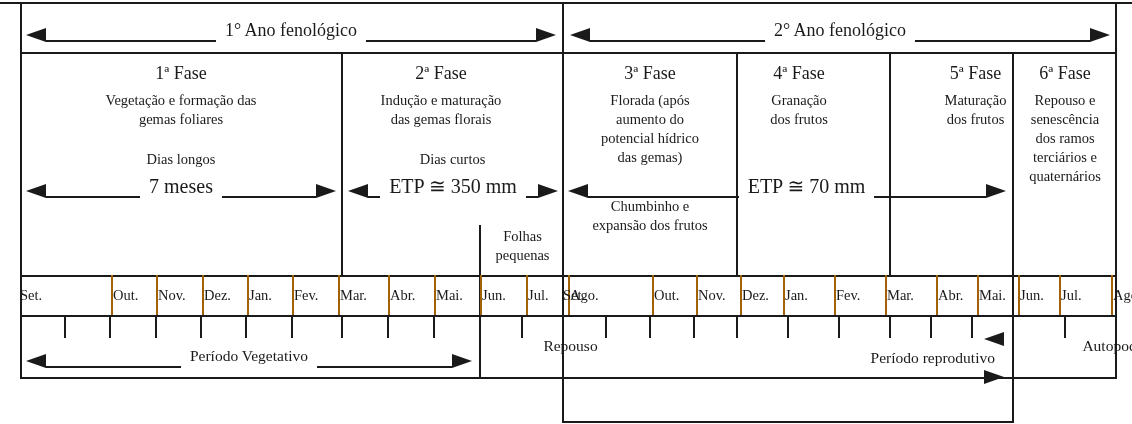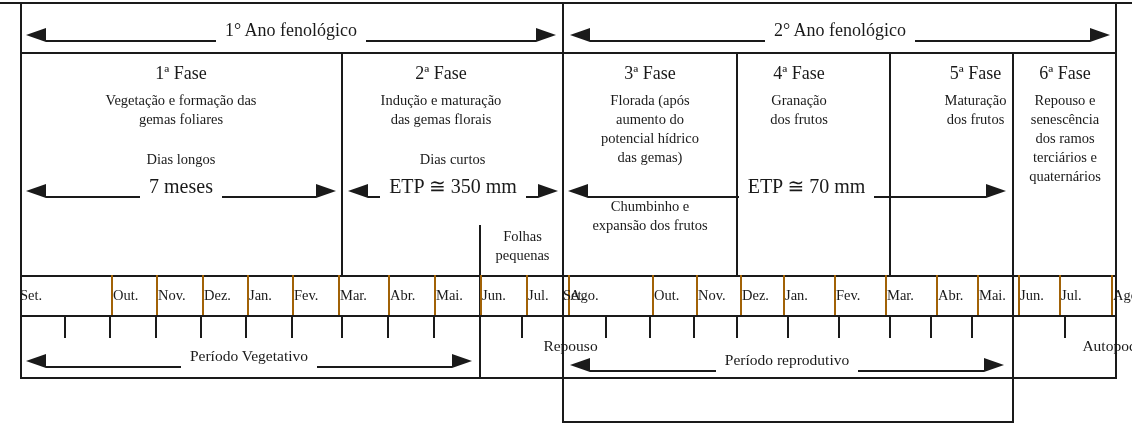--- a/index.html
+++ b/index.html
@@ -192,21 +192,21 @@
     </div>
 
   <div class="arrow per" style="left:26px;top:344px;width:446px;">
     <span class="ah l"></span>
     <span class="shaft"></span>
     <span class="lbl">Período Vegetativo</span>
     <span class="shaft"></span>
     <span class="ah r"></span>
   </div>
   <div class="cell-text" style="left:482px;width:81px;top:315px;height:62px;">Repouso</div>
-  <div class="arrow per" style="left:570px;top:348px;width:434px;">
+  <div class="arrow per" style="left:570px;top:332px;width:434px;flex-direction:column;">
     <span class="ah l"></span>
     <span class="shaft"></span>
     <span class="lbl">Período reprodutivo</span>
     <span class="shaft"></span>
     <span class="ah r"></span>
   </div>
   <div class="cell-text" style="left:1015px;width:100px;top:315px;height:62px;">Autopoda</div>
 
 
 </div>

